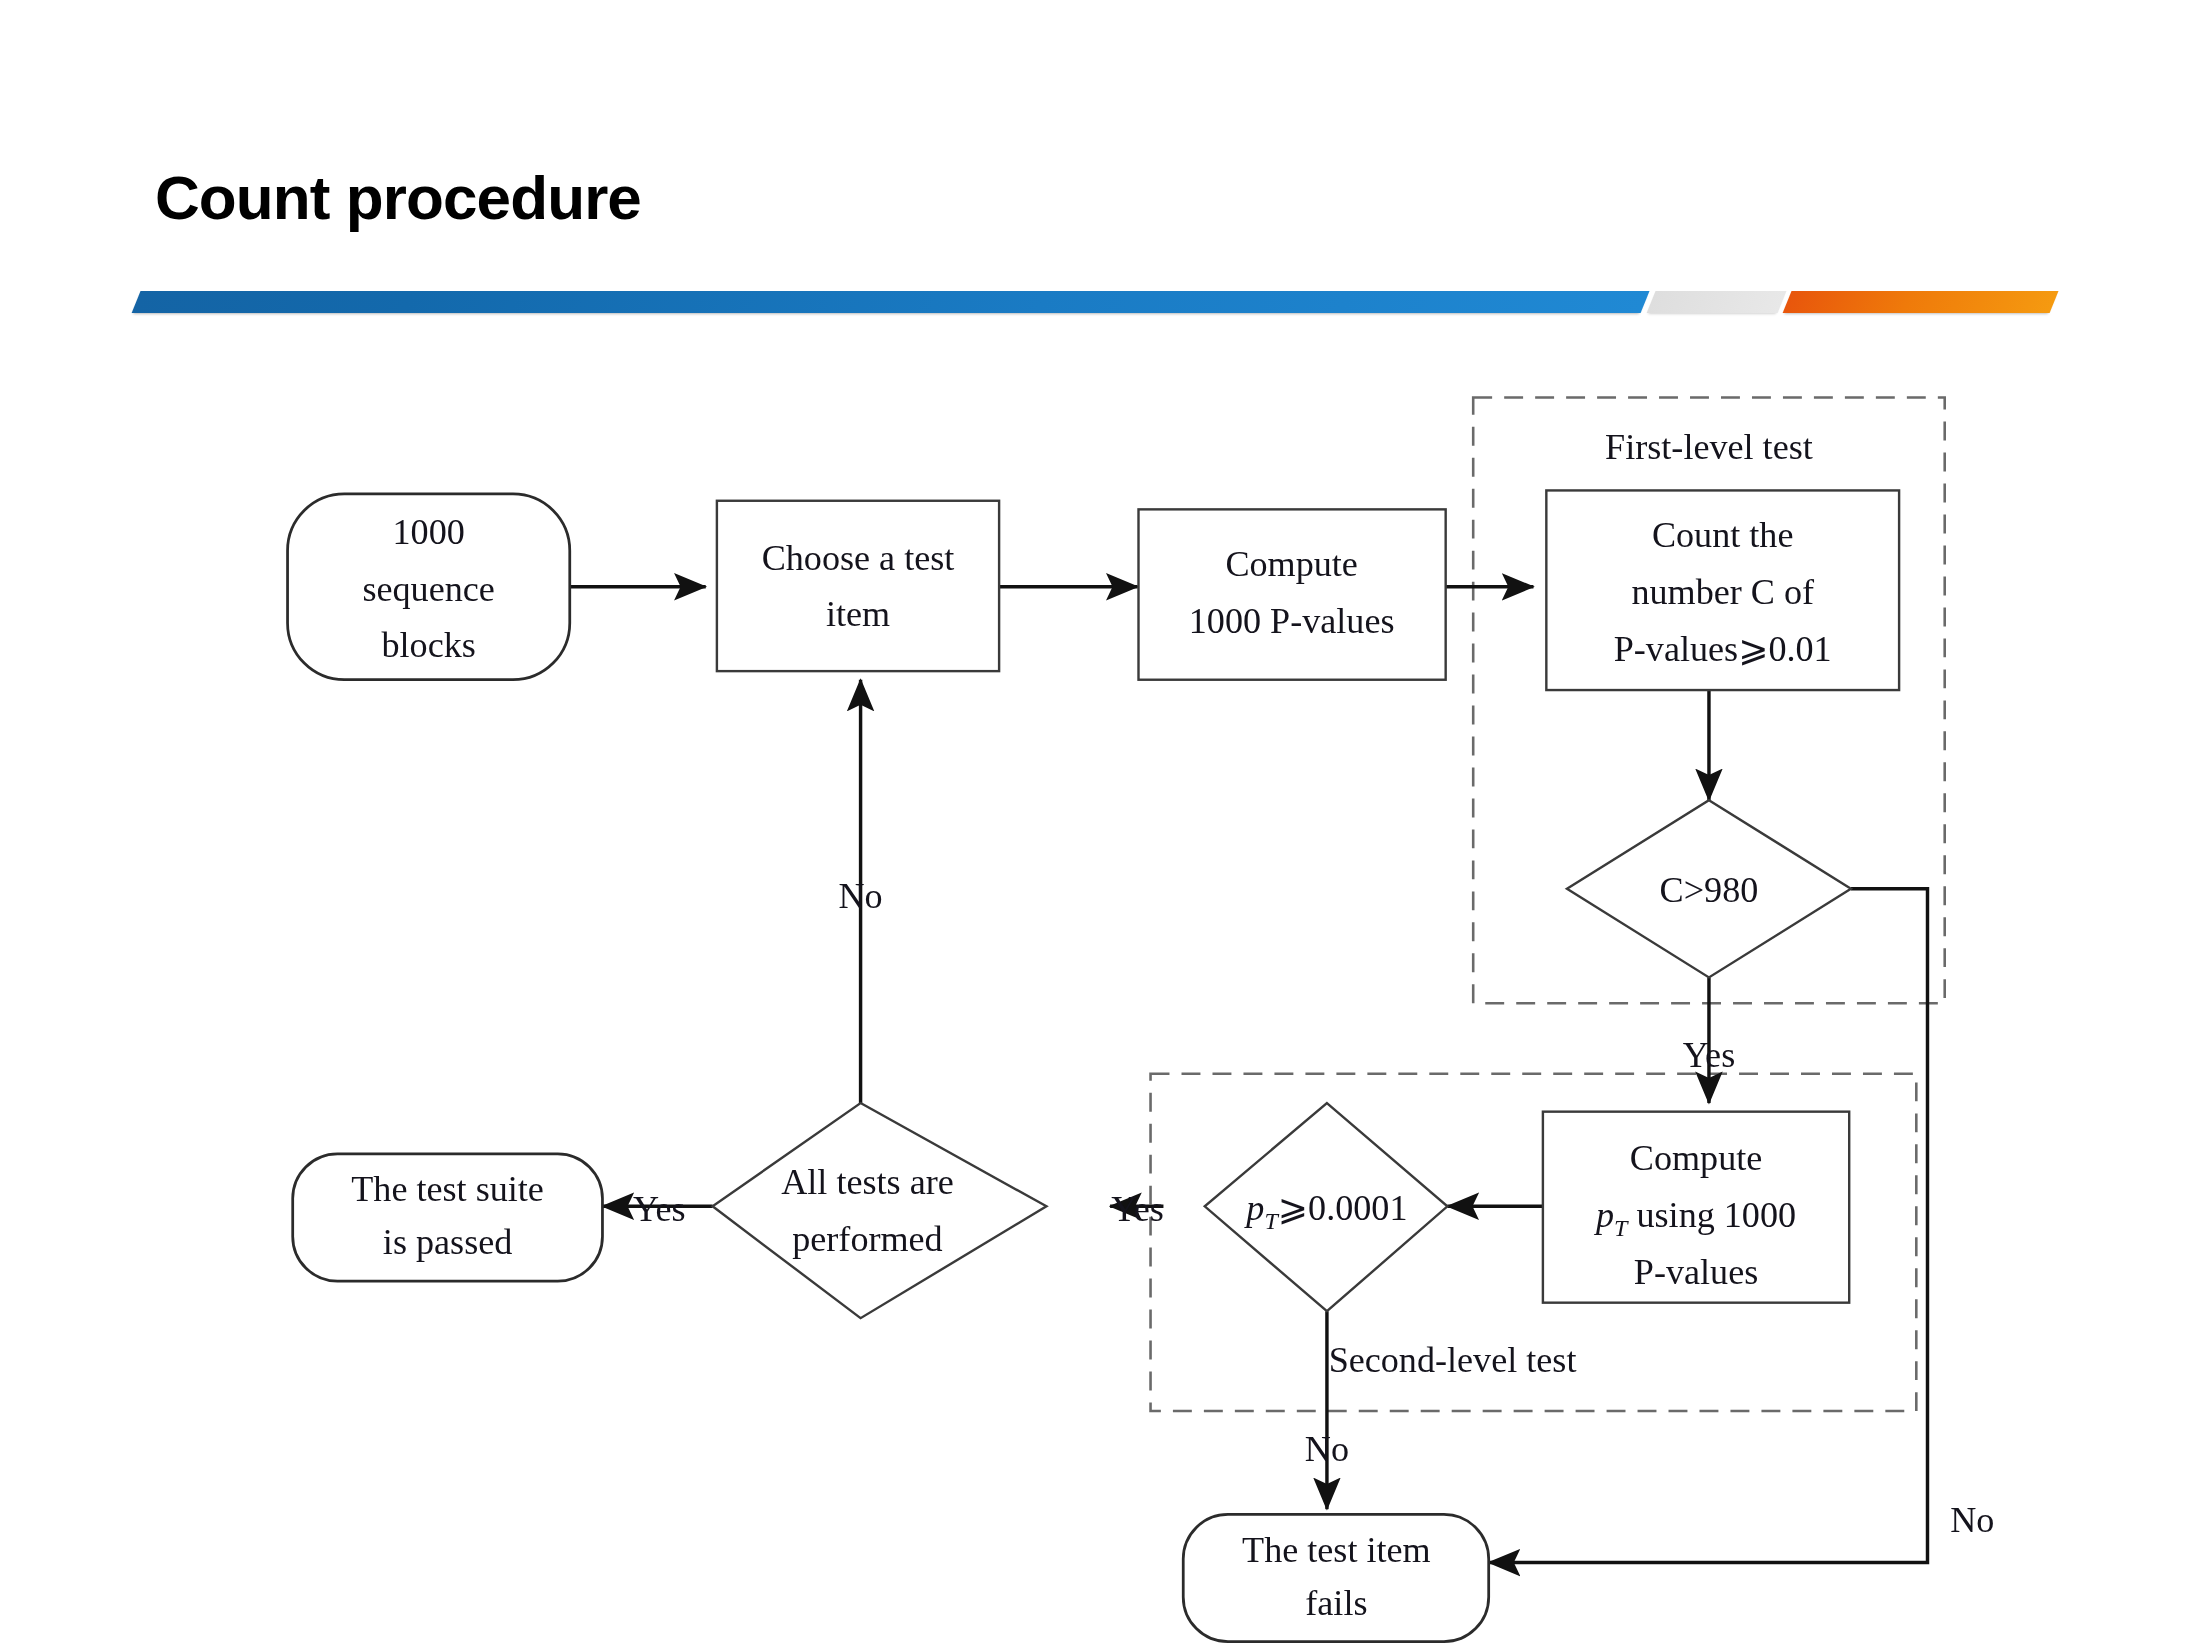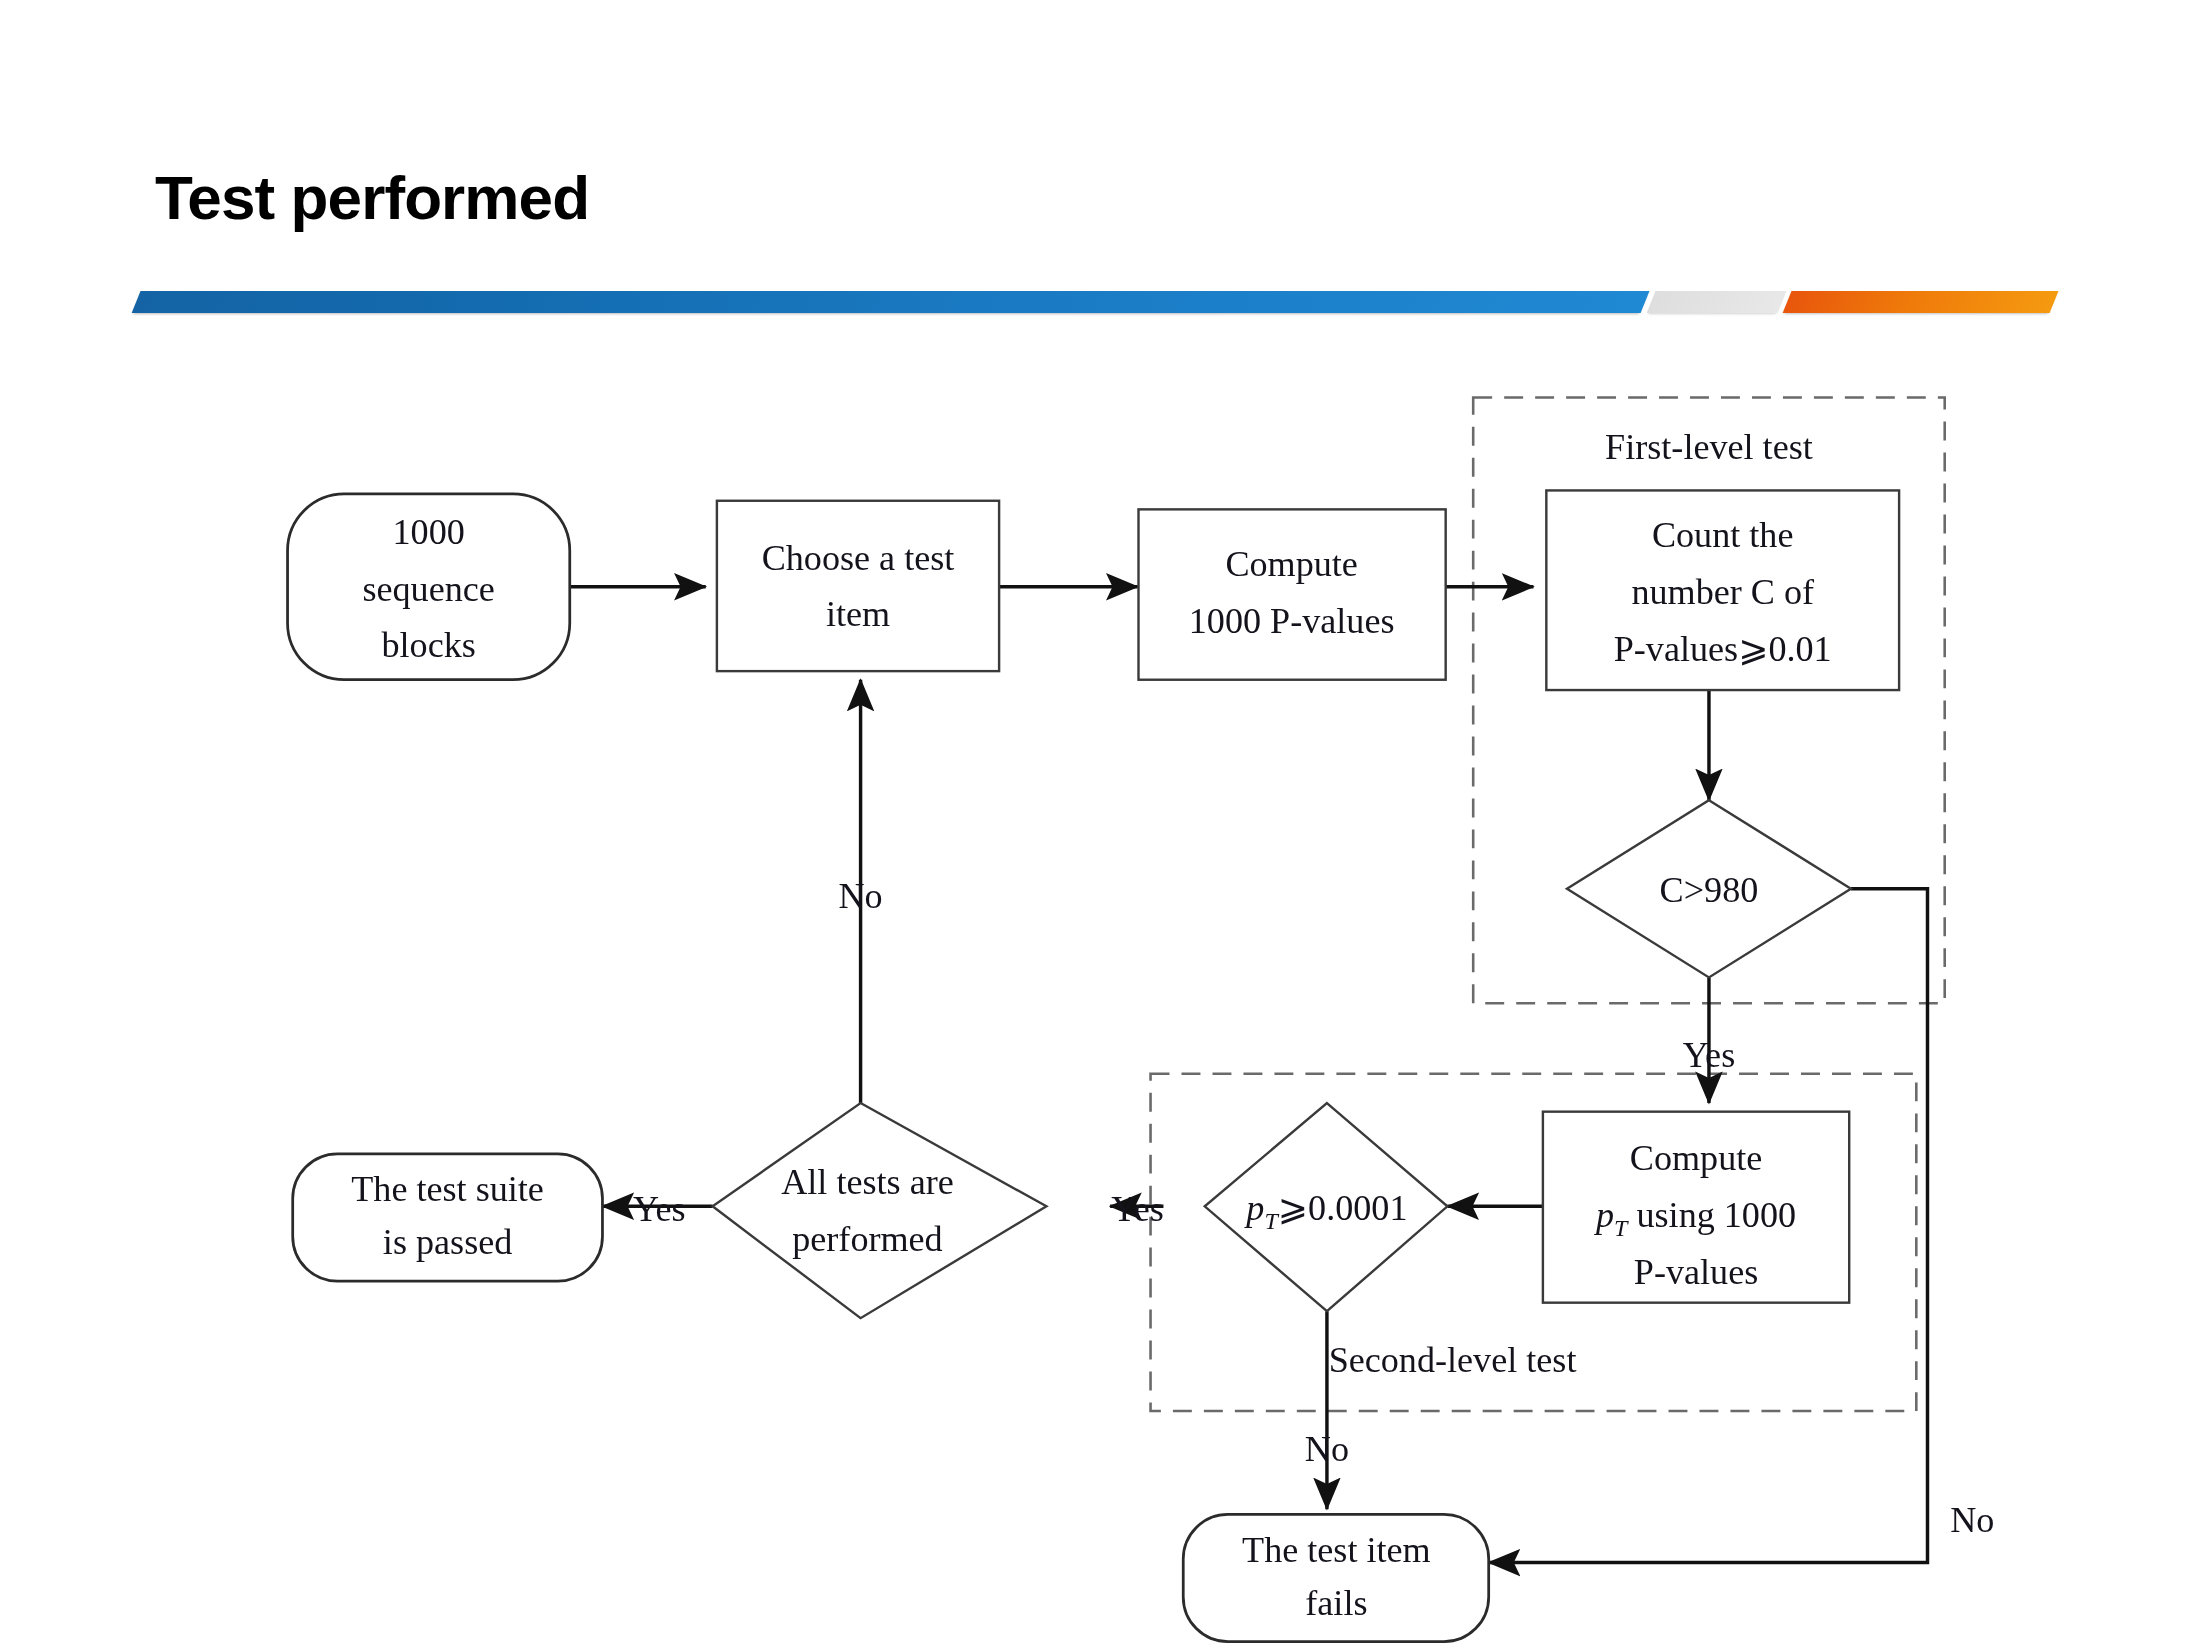--- a/index.html
+++ b/index.html
@@ -96,21 +96,21 @@
   }
   .node-text { font-size: 42px; }
   .edge-label { font-size: 42px; }
   .group-label { font-size: 42px; }
   .ital { font-style: italic; }
   .sub { font-size: 28px; font-style: italic; }
 </style>
 </head>
 <body>
 
-<div id="slide-title">Test performed</div>
+<div id="slide-title">Count procedure</div>
 
 <div id="accent-bar">
   <div class="bar-seg" id="bar-blue"></div>
   <div class="bar-seg" id="bar-gray"></div>
   <div class="bar-seg" id="bar-orange"></div>
 </div>
 
 <svg id="flowchart" viewBox="0 0 2560 1920">
   <defs>
     <marker id="arrowhead" markerWidth="11" markerHeight="11" refX="9.2" refY="4.2" orient="auto" markerUnits="strokeWidth">

